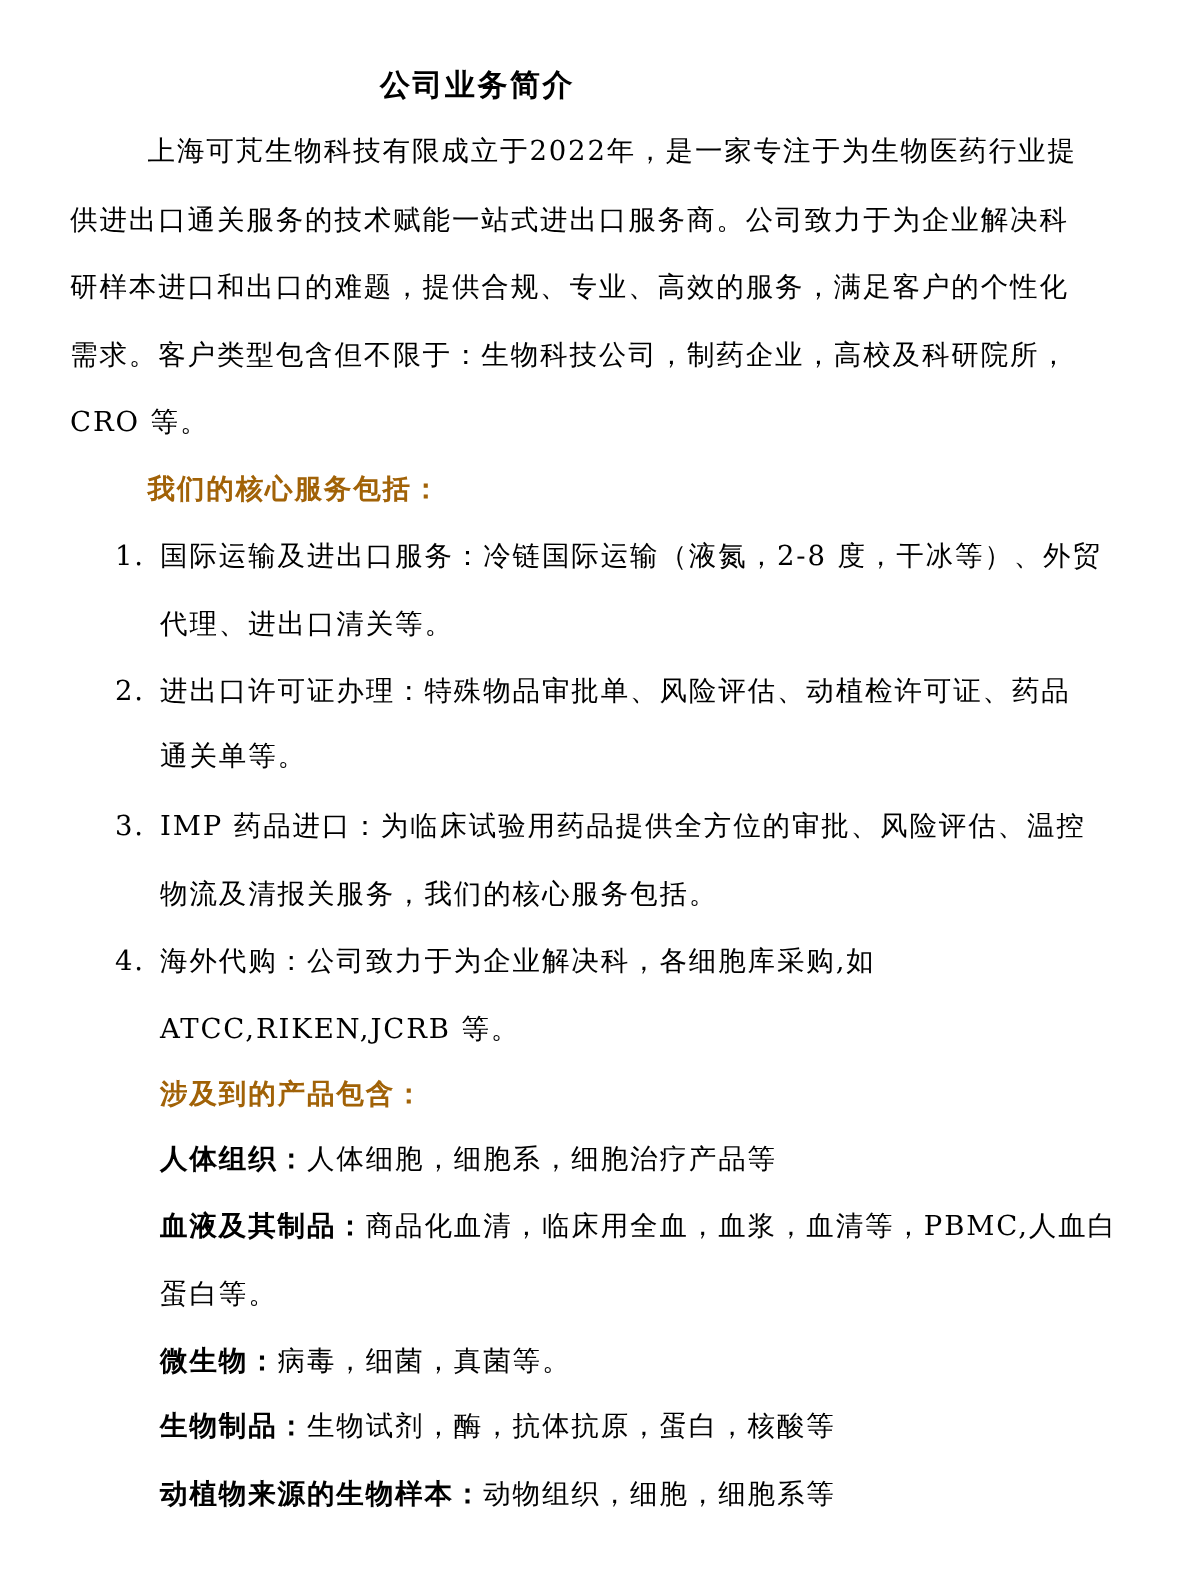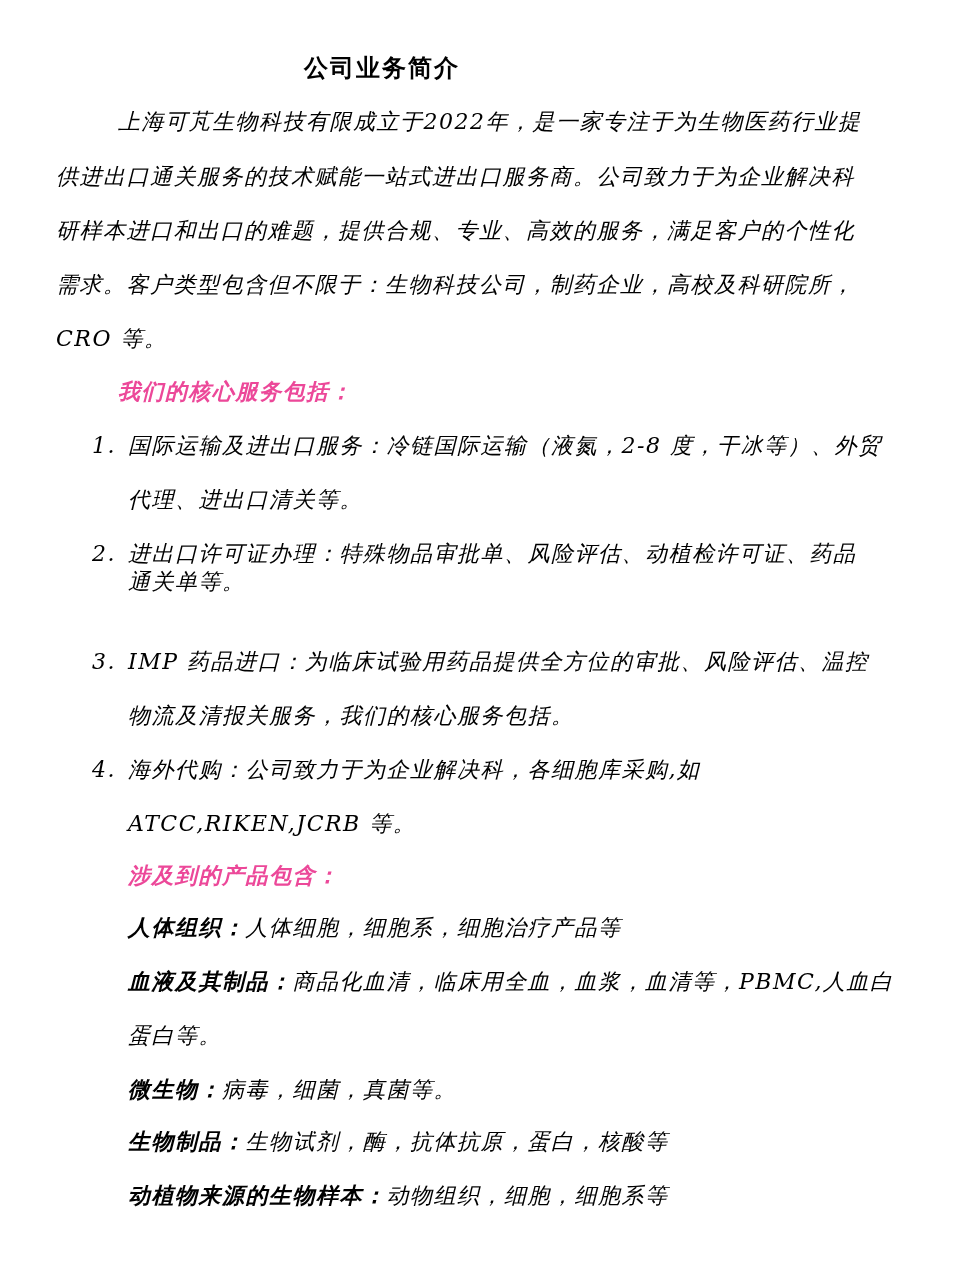--- a/index.html
+++ b/index.html
@@ -7,49 +7,48 @@
       width: 960px; height: 1265px; position: relative; overflow: hidden;
       font-family: "DejaVu Serif", "Liberation Serif", serif;
       color: #000;
     }
     .line {
       position: absolute;
       font-size: 22px;
       line-height: 28px;
       white-space: nowrap;
       letter-spacing: 1.5px;
-      font-style: italic;
     }
     .title {
       position: absolute; top: 52px; left: 0; width: 764px; text-align: center;
       font-size: 24px; line-height: 32px; font-weight: bold; letter-spacing: 2px;
       font-family: "DejaVu Sans", "Liberation Sans", sans-serif;
     }
-    .red { color: #ec4899; font-weight: bold; font-family: "DejaVu Sans", "Liberation Sans", sans-serif; }
+    .red { color: #a16207; font-weight: bold; font-family: "DejaVu Sans", "Liberation Sans", sans-serif; }
     .bold { font-weight: bold; font-family: "DejaVu Sans", "Liberation Sans", sans-serif; }
     .num { display: inline-block; width: 36px; }
   </style>
 </head>
 <body>
 
 <div class="title">公司业务简介</div>
 
 <div class="line" style="top:108px;left:118px;">上海可芃生物科技有限成立于2022年，是一家专注于为生物医药行业提</div>
 <div class="line" style="top:163px;left:56px;">供进出口通关服务的技术赋能一站式进出口服务商。公司致力于为企业解决科</div>
 <div class="line" style="top:217px;left:56px;">研样本进口和出口的难题，提供合规、专业、高效的服务，满足客户的个性化</div>
 <div class="line" style="top:271px;left:56px;">需求。客户类型包含但不限于：生物科技公司，制药企业，高校及科研院所，</div>
 <div class="line" style="top:325px;left:56px;">CRO 等。</div>
 
 <div class="line red" style="top:378px;left:118px;">我们的核心服务包括：</div>
 
 <div class="line" style="top:432px;left:92px;"><span class="num">1.</span><span>国际运输及进出口服务：冷链国际运输（液氮，2-8 度，干冰等）、外贸</span></div>
 <div class="line" style="top:486px;left:128px;">代理、进出口清关等。</div>
 
 <div class="line" style="top:540px;left:92px;"><span class="num">2.</span><span>进出口许可证办理：特殊物品审批单、风险评估、动植检许可证、药品</span></div>
-<div class="line" style="top:568px;left:128px;">通关单等。</div>
+<div class="line" style="top:592px;left:128px;">通关单等。</div>
 
 <div class="line" style="top:648px;left:92px;"><span class="num">3.</span><span>IMP 药品进口：为临床试验用药品提供全方位的审批、风险评估、温控</span></div>
 <div class="line" style="top:702px;left:128px;">物流及清报关服务，我们的核心服务包括。</div>
 
 <div class="line" style="top:756px;left:92px;"><span class="num">4.</span><span>海外代购：公司致力于为企业解决科，各细胞库采购,如</span></div>
 <div class="line" style="top:810px;left:128px;">ATCC,RIKEN,JCRB 等。</div>
 
 <div class="line red" style="top:862px;left:128px;">涉及到的产品包含：</div>
 
 <div class="line" style="top:914px;left:128px;"><span class="bold">人体组织：</span><span>人体细胞，细胞系，细胞治疗产品等</span></div>

